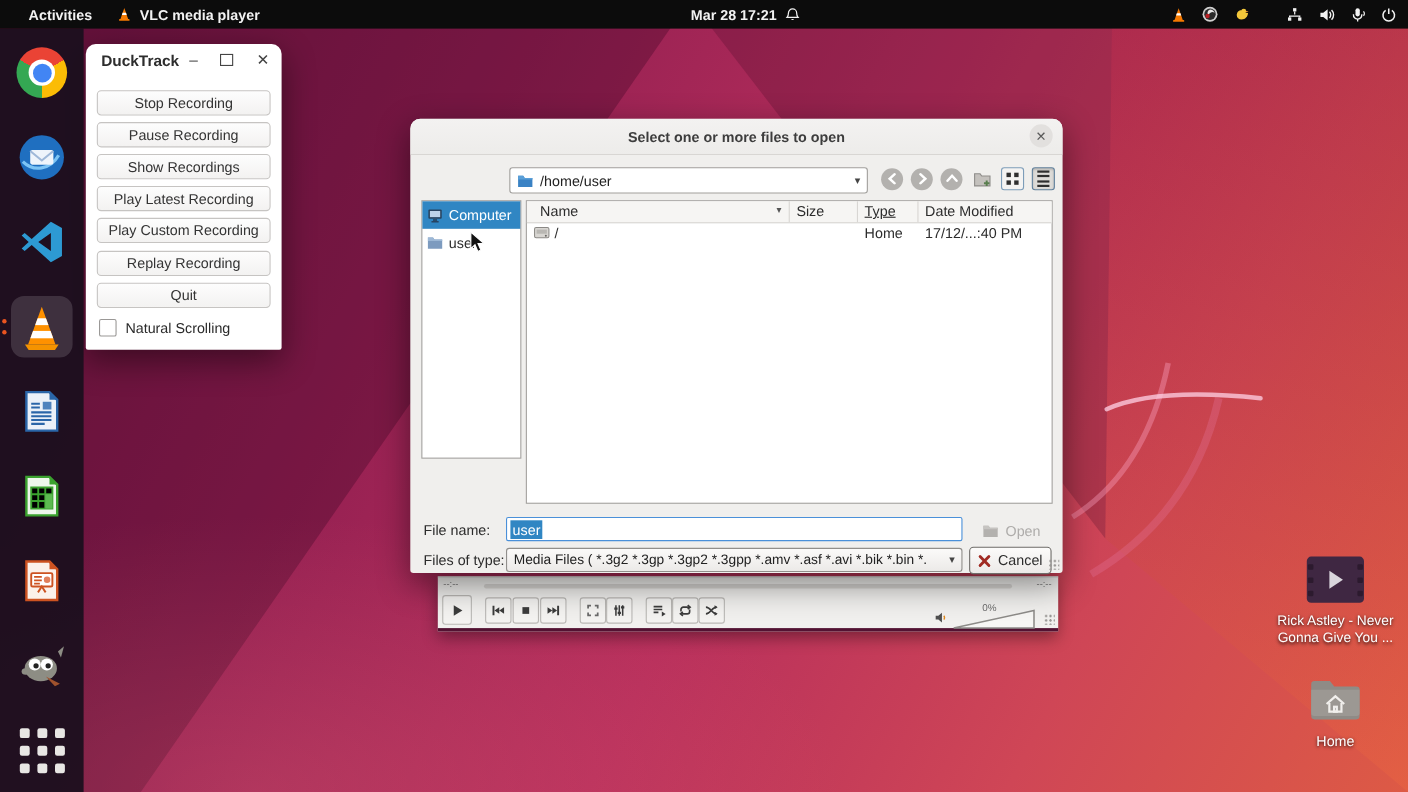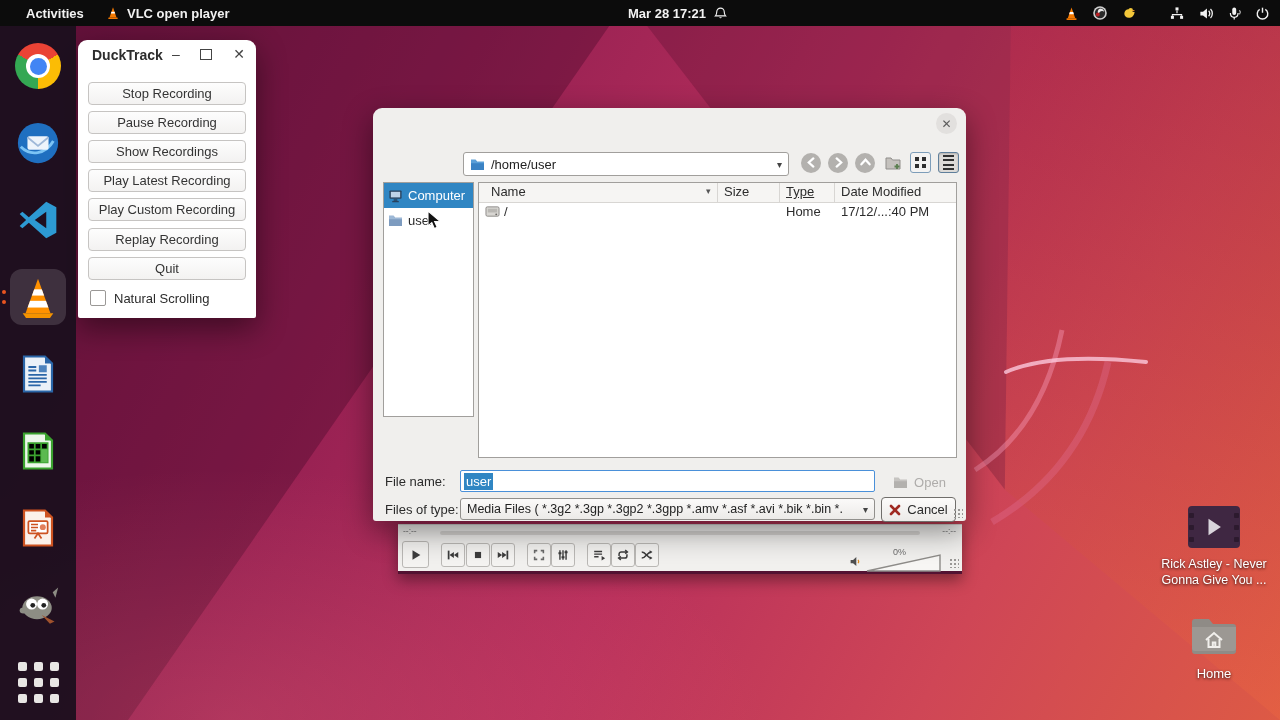--- a/index.html
+++ b/index.html
@@ -245,20 +245,23 @@
       <path d="M11 6 c1.2 1 1.2 3 0 4" stroke="#e08a1e" stroke-width="1.6" fill="none"></path>
     </svg>
     <span class="vs-volpct">0%</span>
     <svg class="vs-vol" width="76" height="19" viewBox="0 0 76 19">
       <path d="M1 18 L74 18 L74 2 Z" fill="#f7f6f4" stroke="#8d8b88" stroke-width="1.4"></path>
     </svg>
     <div class="grip"></div>
   </div>
 
   <div class="win dialog">
+    <div class="dlg-title">
+      <span>Select one or more files to open</span>
+    </div>
     <div class="dlg-close">
       <span>✕</span>
     </div>
 
     <div class="dlg-label" style="left:12px;top:49px;margin-top:44px;">Look in:</div>
     <div class="lookin-combo">
       <svg width="15" height="13" viewBox="0 0 16 14">
         <path d="M1 2 h5 l1.5 2 H15 v9 H1 Z" fill="#3a82c4"></path>
         <path d="M1 2 h5 l1.5 2 H15 v1.6 H1 Z" fill="#5a9fd8"></path>
       </svg>
@@ -505,21 +508,21 @@
   <div class="topbar">
     <div class="tb-activities">
       <span>Activities</span>
     </div>
     <div class="tb-app">
       <svg width="14" height="14" viewBox="0 0 16 16">
         <path d="M8 1.5 L12 13 H4 Z" fill="#f57900"></path>
         <path d="M6.2 6.5 h3.6 l.7 2.2 h-5 Z" fill="#fff"></path>
         <rect x="2.5" y="13" width="11" height="1.8" rx=".9" fill="#f57900"></rect>
       </svg>
-      <span>VLC open player</span>
+      <span>VLC media player</span>
     </div>
     <div class="tb-clock">
       <span>Mar 28 17:21</span>
       <svg width="13" height="14" viewBox="0 0 16 16">
         <path d="M8 2 a4.6 4.6 0 0 1 4.6 4.6 c0 3.1 .9 4.2 1.6 4.9 H1.8 c.7 -.7 1.6 -1.8 1.6 -4.9 A4.6 4.6 0 0 1 8 2 Z" stroke="#f2f2f2" stroke-width="1.4" fill="none"></path>
         <path d="M6.4 13.2 a1.7 1.7 0 0 0 3.2 0" fill="#f2f2f2"></path>
       </svg>
     </div>
     <div class="tb-tray">
       <span class="tray-ic">

